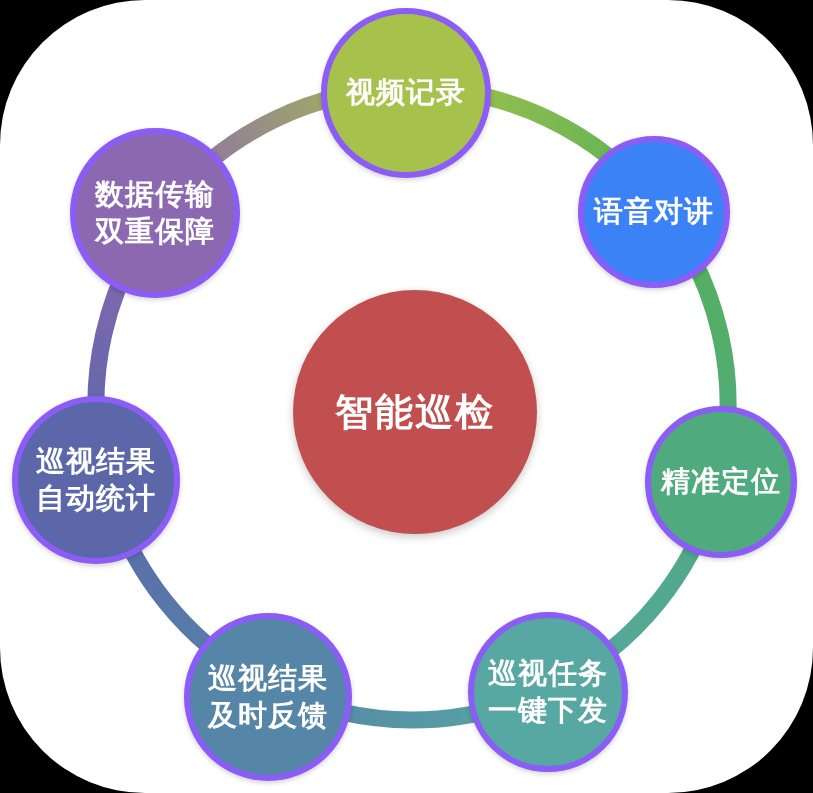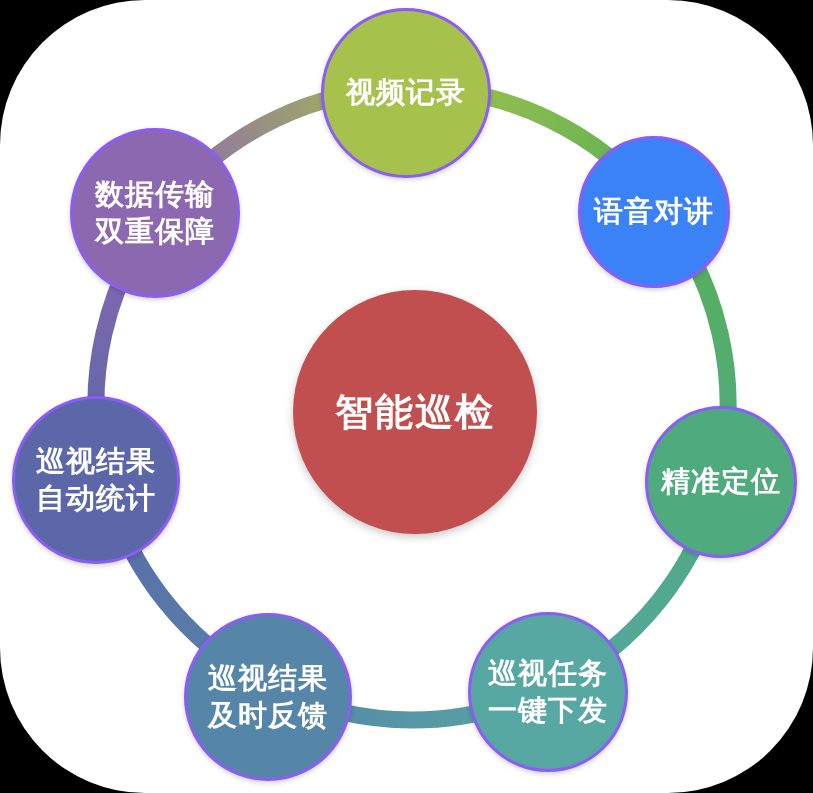--- a/index.html
+++ b/index.html
@@ -22,21 +22,21 @@
     position: absolute;
     left: 0;
     top: 0;
     width: 813px;
     height: 793px;
     pointer-events: none;
   }
   .node {
     position: absolute;
     border-radius: 50%;
-    border: 3px solid #8b5cf6;
+    border: 6px solid #8b5cf6;
     box-sizing: border-box;
     display: flex;
     align-items: center;
     justify-content: center;
     text-align: center;
     color: #ffffff;
     font-weight: bold;
     white-space: pre-line;
     line-height: 1.28;
     letter-spacing: 1px;

